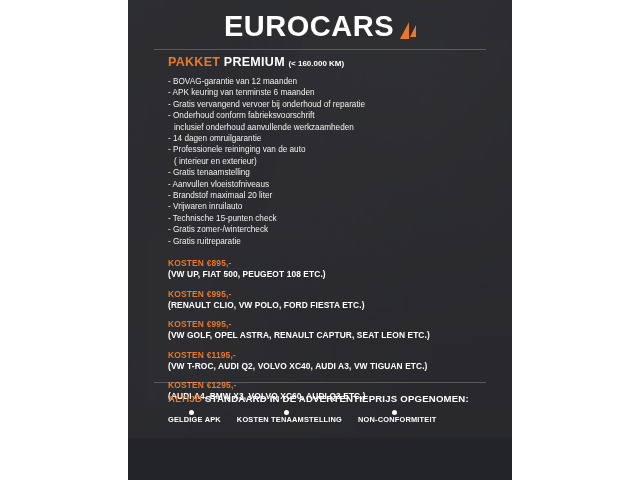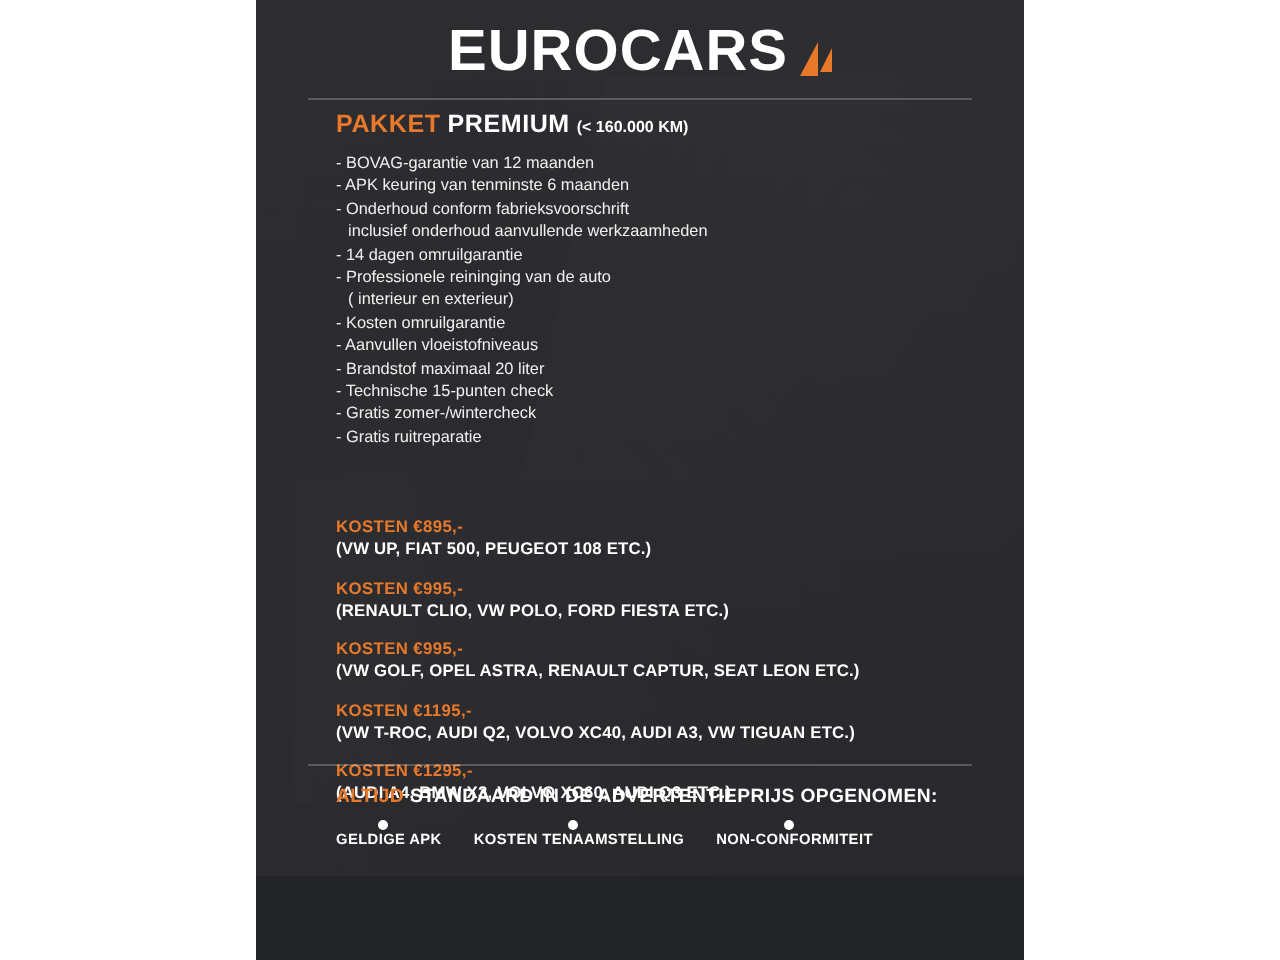--- a/index.html
+++ b/index.html
@@ -231,28 +231,30 @@
 
       <div class="headline">
         <span class="pakket">PAKKET</span>
         <span class="premium">PREMIUM</span>
         <span class="km">(&lt; 160.000 KM)</span>
       </div>
 
       <div class="list">
         <div>- BOVAG-garantie van 12 maanden</div>
         <div>- APK keuring van tenminste 6 maanden</div>
+        <div>- Gratis vervangend vervoer bij onderhoud of reparatie</div>
         <div>- Onderhoud conform fabrieksvoorschrift</div>
         <div class="indent">inclusief onderhoud aanvullende werkzaamheden</div>
         <div>- 14 dagen omruilgarantie</div>
         <div>- Professionele reininging van de auto</div>
         <div class="indent">( interieur en exterieur)</div>
-        <div>- Kosten omruilgarantie</div>
+        <div>- Gratis tenaamstelling</div>
         <div>- Aanvullen vloeistofniveaus</div>
         <div>- Brandstof maximaal 20 liter</div>
+        <div>- Vrijwaren inruilauto</div>
         <div>- Technische 15-punten check</div>
         <div>- Gratis zomer-/wintercheck</div>
         <div>- Gratis ruitreparatie</div>
       </div>
 
       <div class="prices">
         <div class="price-block">
           <div class="price-amount">KOSTEN €895,-</div>
           <div class="price-models">(VW UP, FIAT 500, PEUGEOT 108 ETC.)</div>
         </div>

